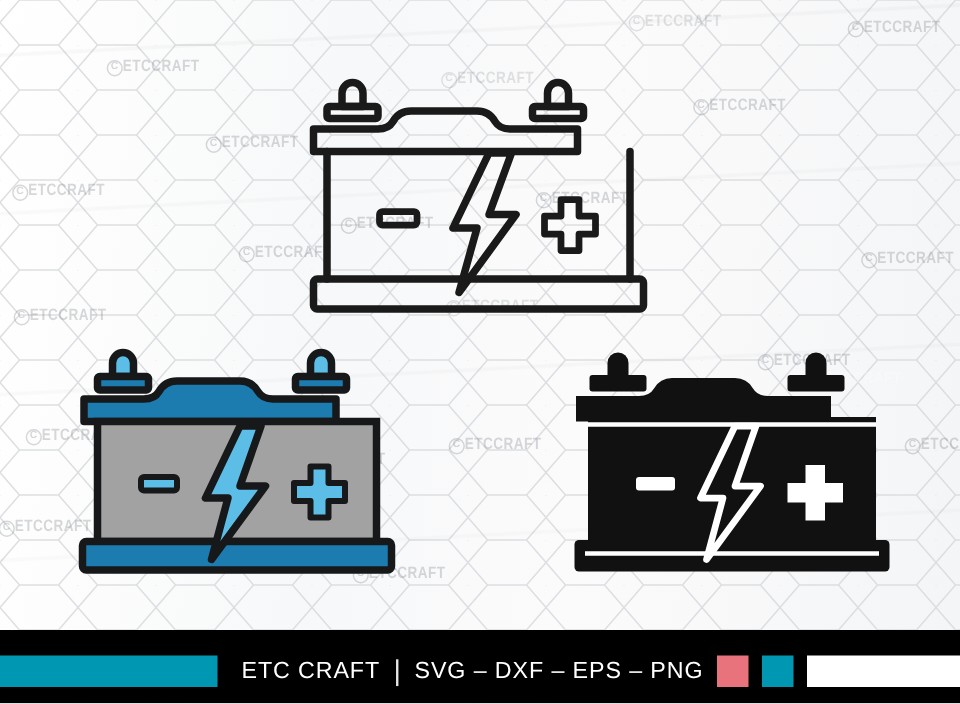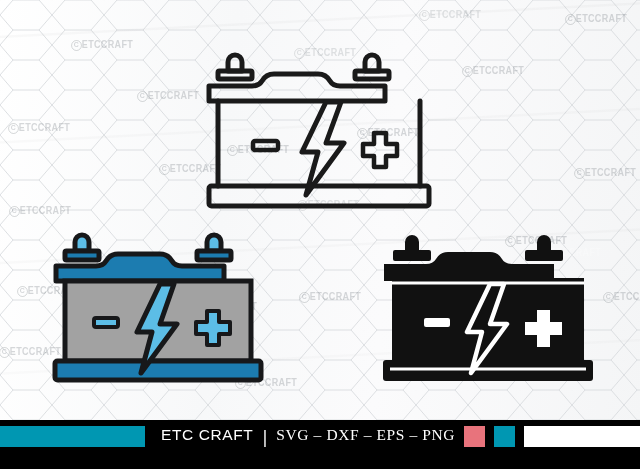--- a/index.html
+++ b/index.html
@@ -45,31 +45,31 @@
   .wm.ondark{color:rgba(255,255,255,0.26);}
   .wm .c{
     display:inline-block;border:1.4px solid currentColor;border-radius:50%;
     width:9px;height:9px;line-height:7.4px;text-align:center;font-size:7px;
     margin-right:1px;vertical-align:1px;transform:scaleX(1.2);
   }
 
   
   .footer{
     position:absolute;left:0;bottom:0;width:640px;height:43px;background:#000;
-    display:flex;
+    display:flex;align-items:center;
   }
   .f-bar-left{width:145px;height:21px;background:#0097b2;flex:none;margin-left:0px;}
   .f-title{
     color:#fff;font-size:15.5px;font-weight:400;letter-spacing:.6px;
     margin-left:16px;white-space:nowrap;font-family:"Liberation Sans",sans-serif;
   }
   .f-sep{color:#fff;font-size:19px;margin:0 9px;opacity:.9;font-weight:300;}
   .f-formats{
     color:#fff;font-size:15.5px;letter-spacing:.6px;white-space:nowrap;
-    font-family:Liberation Serif, serif;
+    font-family:Liberation Sans, sans-serif;
   }
   .sw{height:21px;flex:none;margin-left:9px;}
   .sw-red{width:21px;background:#e8737c;}
   .sw-teal{width:21px;background:#0097b2;}
   .sw-white{width:135px;background:#ffffff;margin-left:9px;}
   .footer-top-black{position:absolute;left:0;bottom:43px;width:640px;height:6px;background:#000;}
 
   
   .battery{position:absolute;}
   .battery svg{display:block;overflow:visible;}

